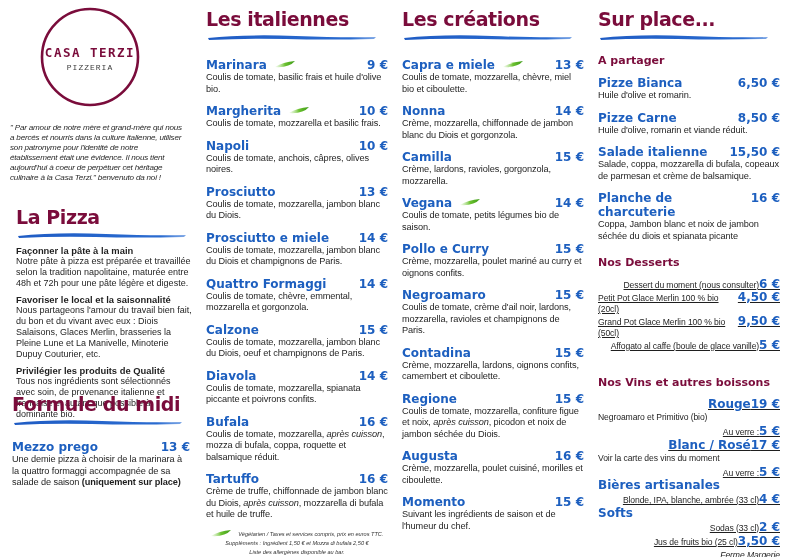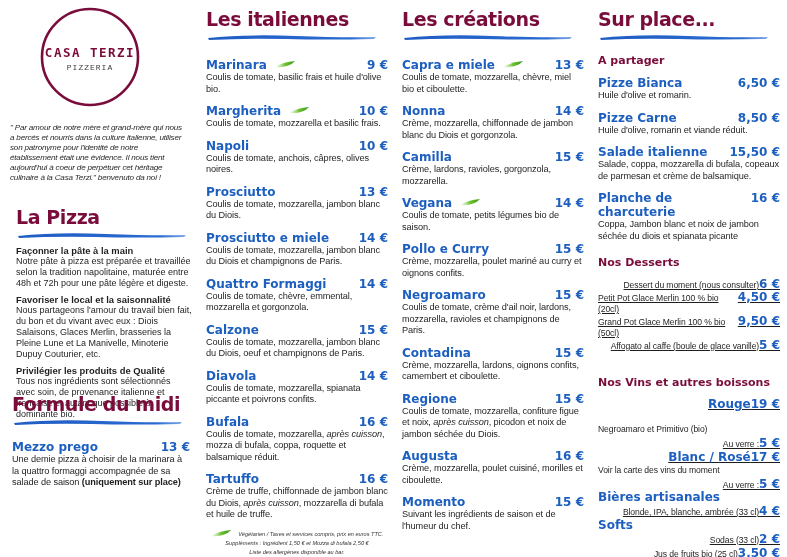--- a/index.html
+++ b/index.html
@@ -443,21 +443,21 @@
       </div>
     </div>
 
   <div class="subhead" style="margin-top:24px;margin-bottom:8px">Nos Vins et autres boissons</div>
 
   <div>
     <div class="drink-row">
       <span class="drink-name">Rouge</span>
       <span class="price">19 €</span>
     </div>
-    <div class="desc" style="font-size:8.6px;margin-top:13px">Negroamaro et Primitivo (bio)</div>
+    <div class="desc" style="font-size:8.6px;margin-top:1px">Negroamaro et Primitivo (bio)</div>
     <div class="drink-row" style="margin-top:2px">
       <span class="desc" style="font-size:8.6px">Au verre :</span>
       <span class="price" style="line-height:10px">5 €</span>
     </div>
   </div>
   <div>
     <div class="drink-row">
       <span class="drink-name">Blanc / Rosé</span>
       <span class="price">17 €</span>
     </div>

